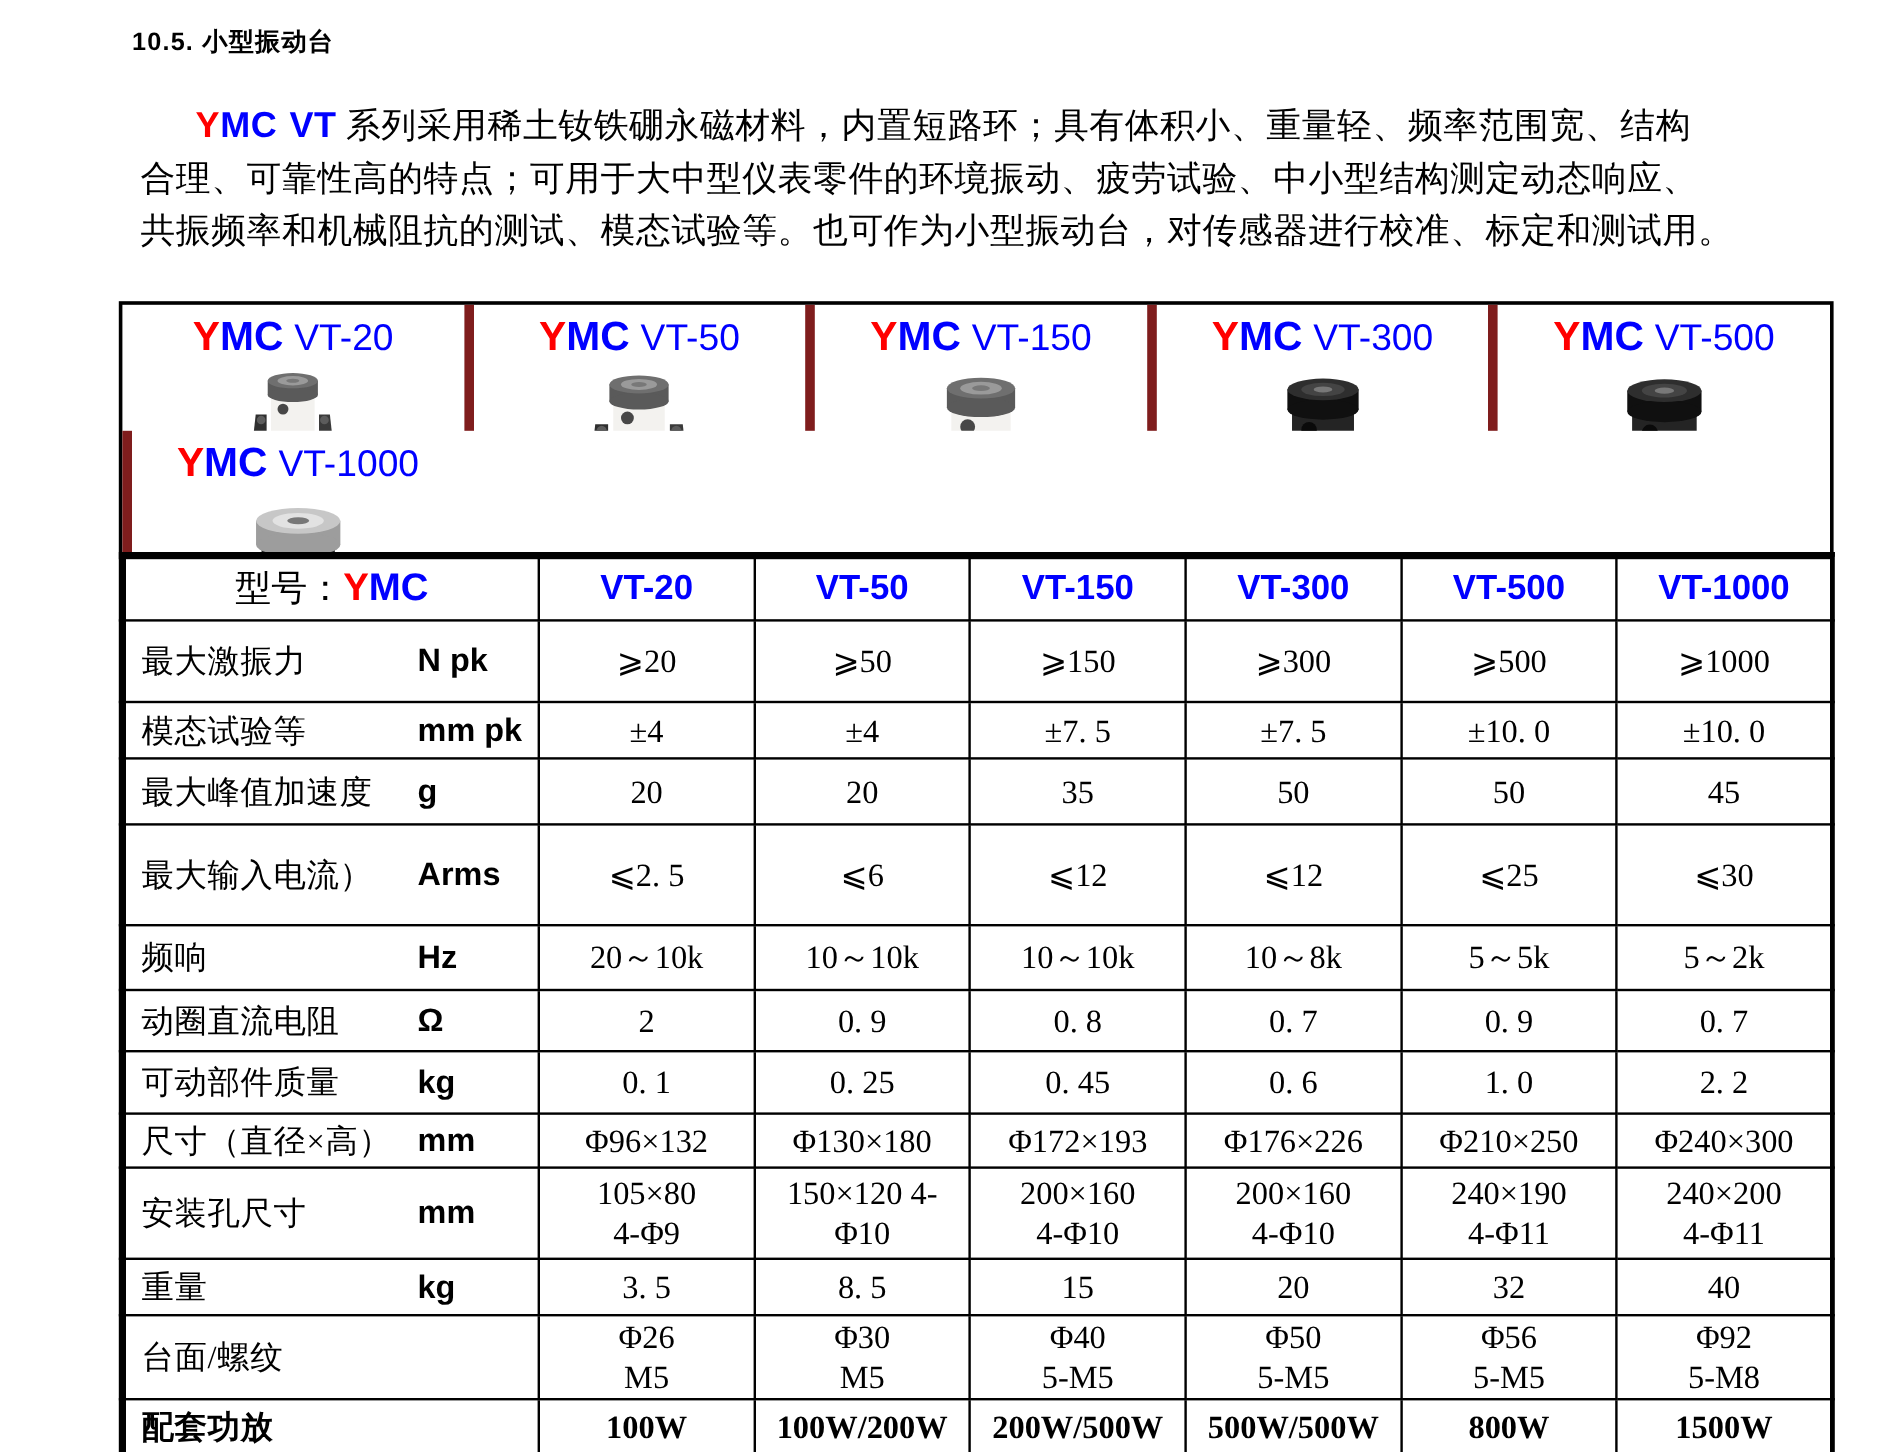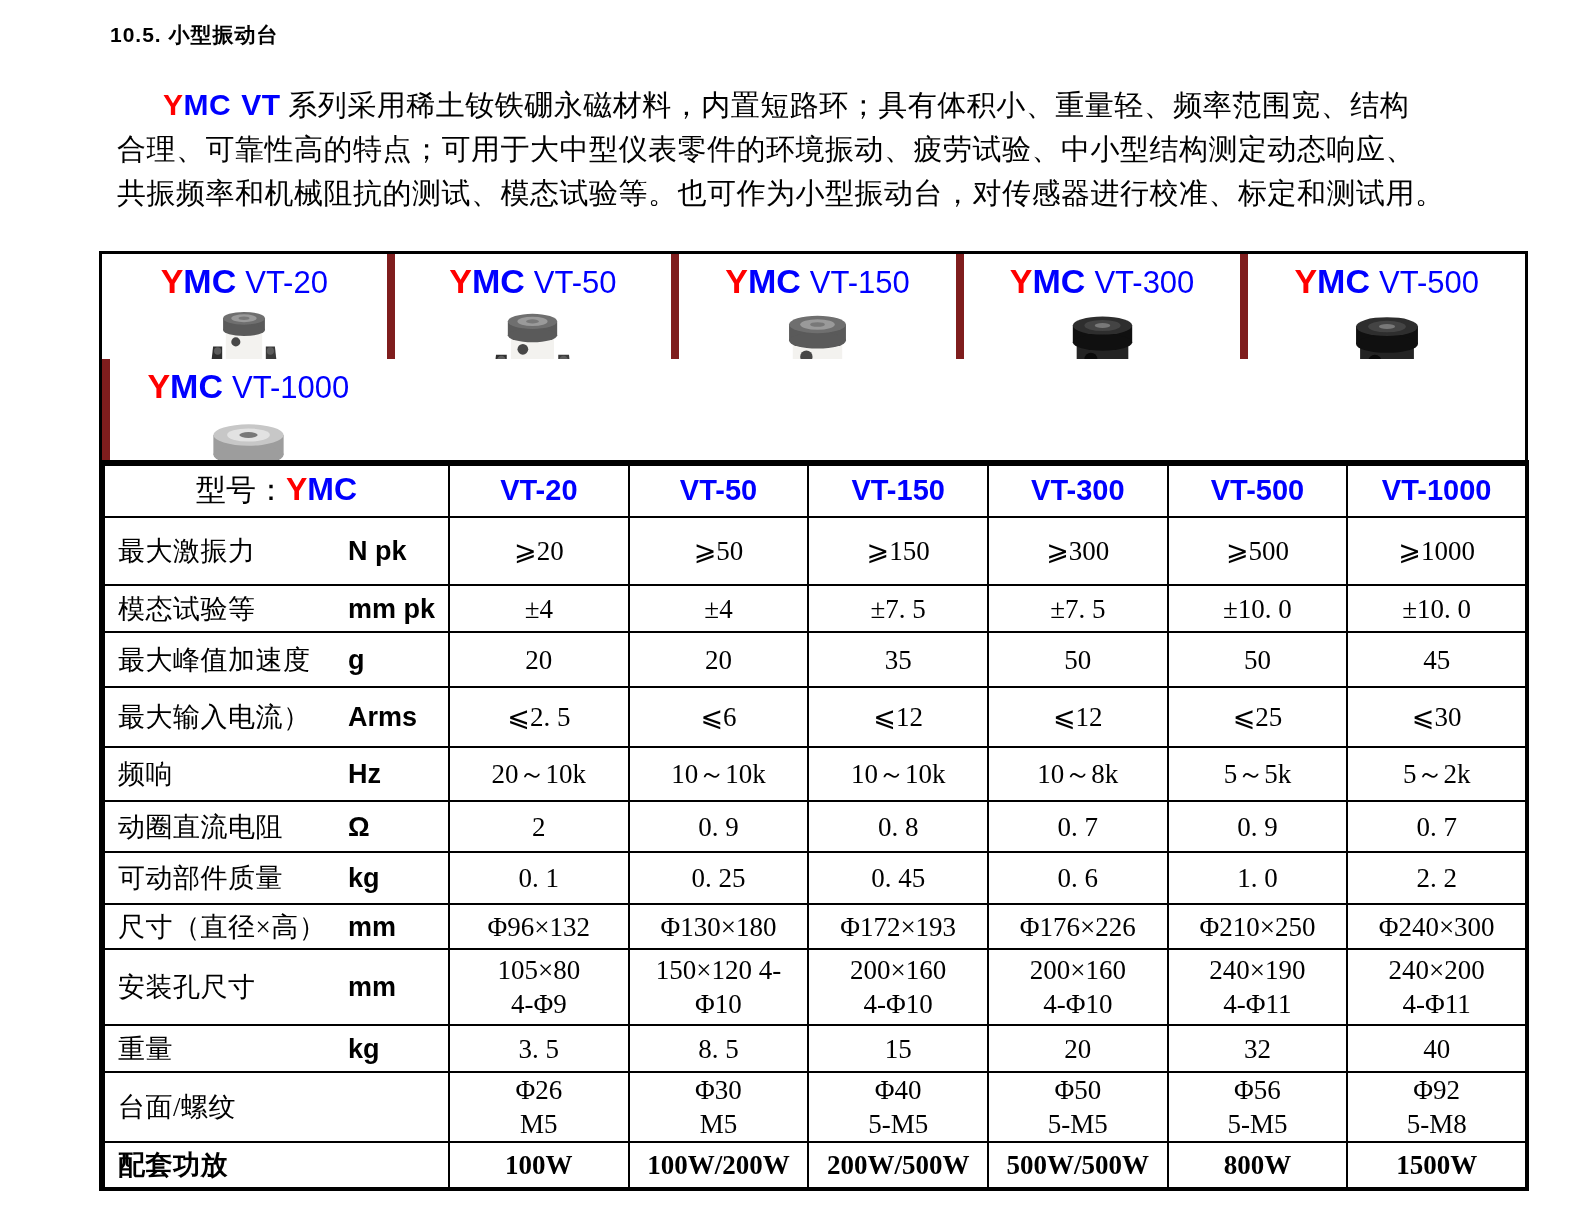--- a/index.html
+++ b/index.html
@@ -308,21 +308,21 @@
         <td class="value-cell">
           <span class="vline">50</span>
         </td>
         <td class="value-cell">
           <span class="vline">50</span>
         </td>
         <td class="value-cell">
           <span class="vline">45</span>
         </td>
       </tr>
-      <tr style="height: 60px;">
+      <tr style="height: 84px;">
         <td class="label-cell">
           <span class="row-label">最大输入电流）</span>
           <span class="row-unit">Arms</span>
         </td>
         <td class="value-cell">
           <span class="vline">⩽2. 5</span>
         </td>
         <td class="value-cell">
           <span class="vline">⩽6</span>
         </td>

